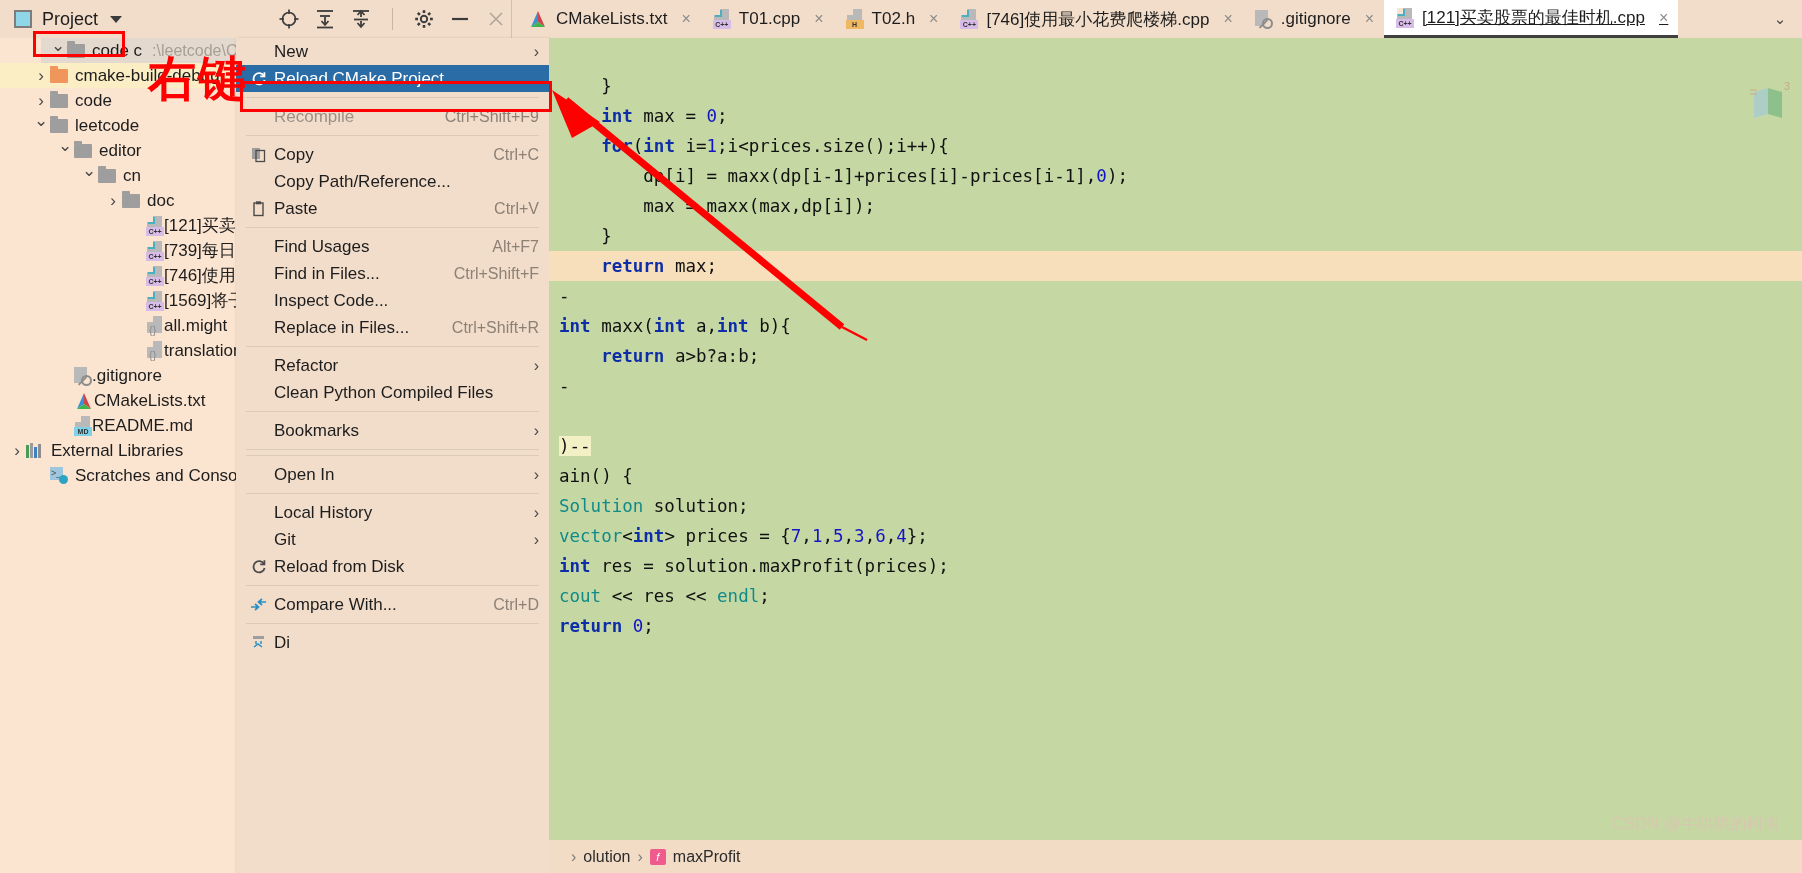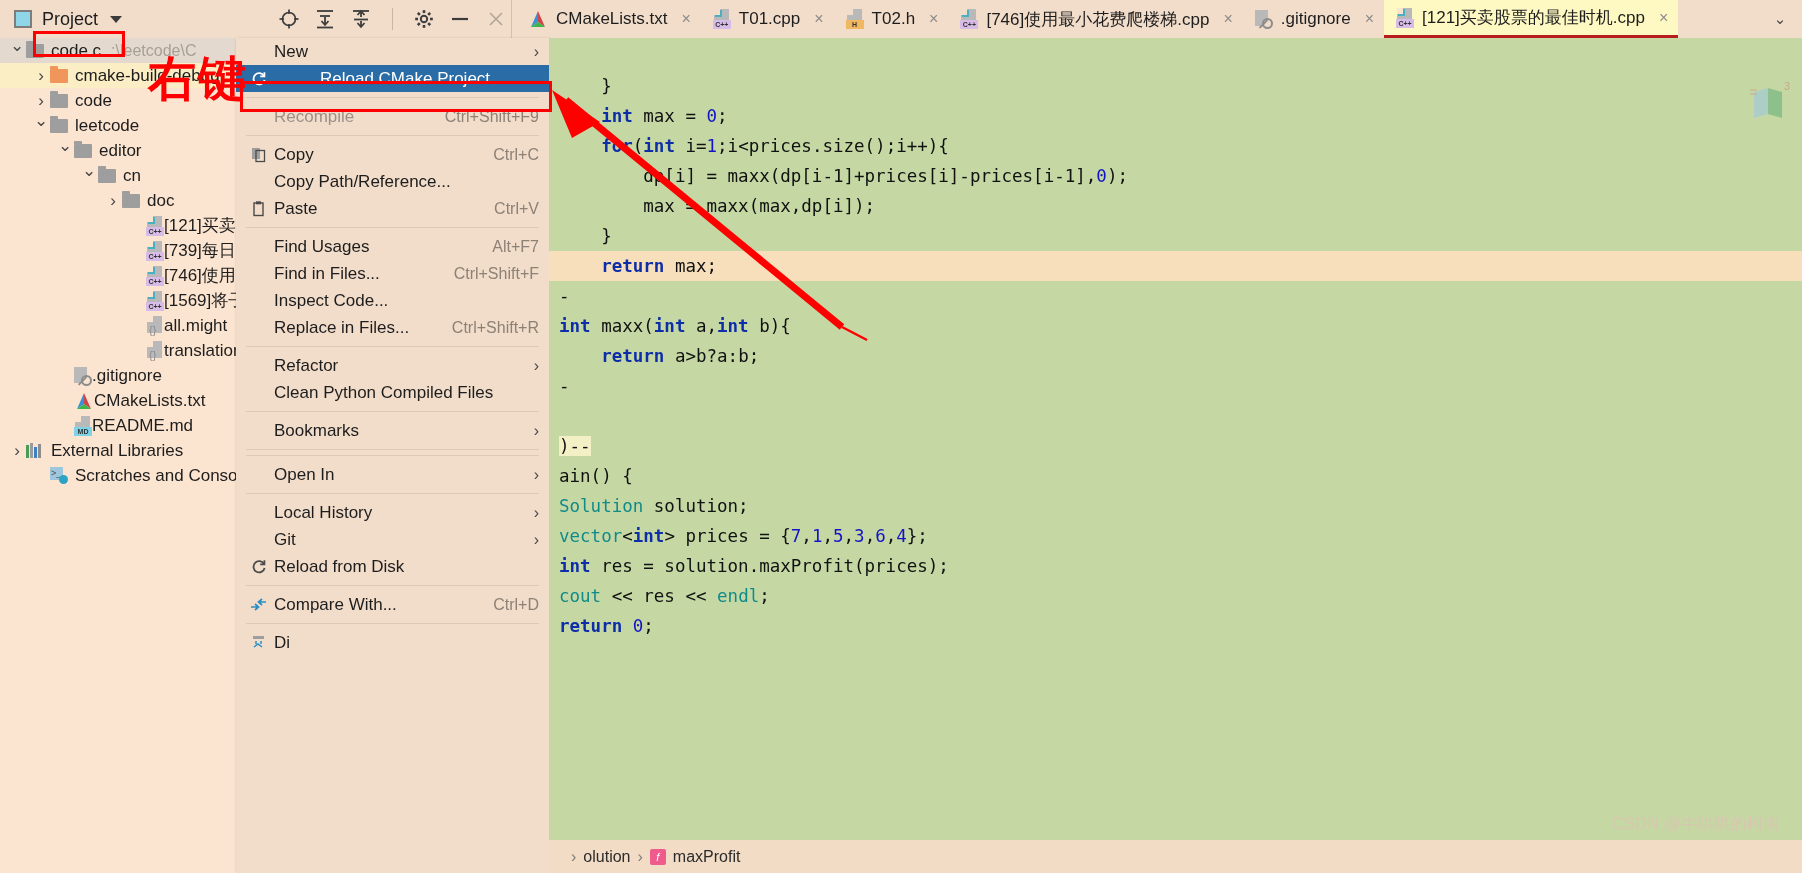--- a/index.html
+++ b/index.html
@@ -30,21 +30,21 @@
   .tool-icons { display:flex; align-items:center; gap:14px; padding-left:10px; flex:0 0 auto;}
   .tool-icons .ico { width:22px; height:22px; position:relative; cursor:pointer;}
   .vsep { width:1px; height:22px; background:#cbb6a5; margin:0 6px; }
   .tabdiv { width:1px; height:38px; background:#d4c0af; margin:0 4px;}
 
   .tabstrip { display:flex; align-items:stretch; height:38px; flex:1 1 auto; overflow:hidden;}
   .tab {
     display:flex; align-items:center; gap:8px; padding:0 10px 0 12px;
     height:38px; font-size:17px; color:#1d1d1d; white-space:nowrap; cursor:pointer;
   }
-  .tab.active { background:#fef9c3; border-bottom:3px solid #b91c1c; }
+  .tab.active { background:#ffffff; border-bottom:3px solid #404040;text-decoration:underline; }
   .tab .x { color:#8b8b8b; font-size:16px; margin-left:6px; }
   .chev-more { width:44px; display:flex;align-items:center;justify-content:center;font-size:15px;color:#444;}
 
   
   .fico { width:18px; height:20px; position:relative; flex:0 0 18px; }
   .fico .page { position:absolute; left:1px; top:0; width:15px; height:17px; background:#b9b9b9; }
   .fico .fold { position:absolute; left:1px; top:0; width:6px; height:6px; background:#f2ddcb;}
   .fico .bar { position:absolute; left:0; bottom:0; height:9px; width:18px; font-size:7px;
                line-height:9px; text-align:center; font-family:"Liberation Sans",sans-serif; color:#333; font-weight:bold;}
   .fico .sq { position:absolute; left:2px; top:1px; width:7px; height:7px; background:#49b0c4;}
@@ -55,21 +55,21 @@
   .gitig { width:18px;height:20px;position:relative;flex:0 0 18px;}
   .gitig .circ { position:absolute; right:0; bottom:0; width:11px;height:11px;border:2px solid #8d8d8d;border-radius:50%;background:#f2ddcb;}
   .gitig .slash { position:absolute; right:4px; bottom:4px; width:11px;height:2px;background:#8d8d8d;transform:rotate(-45deg);transform-origin:center;}
 
   
   #sidebar {
     position:absolute; left:0; top:38px; width:236px; height:835px;
     background:#fbe4d0; overflow:hidden;
   }
   .trow { height:25px; display:flex; align-items:center; white-space:nowrap; font-size:17px; cursor:pointer;}
-  .trow.sel { background:#e3d9cf; }
+  .trow.sel { background:#e3d9cf;margin-left:41px; }
   .trow.hl  { background:#fbedc4; }
   .arrow { width:18px; flex:0 0 18px; text-align:center; color:#4a4a4a; font-size:13px;}
   .arrow.down:after{ content:"\2304"; position:relative; top:-5px; font-size:17px;}
   .arrow.right:after{ content:"\203A"; font-size:17px;}
   .folder { width:18px;height:14px; flex:0 0 18px; background:#9e9e9e; margin-right:7px; border-radius:1px; position:relative;}
   .folder:before{content:"";position:absolute;left:0;top:-3px;width:8px;height:3px;background:#9e9e9e;border-radius:1px 1px 0 0;}
   .folder.orange { background:#f0965a; }
   .folder.orange:before{ background:#f0965a; }
   .tlabel { color:#1d1d1d; }
   .tpath  { color:#a79e95; margin-left:10px; font-size:16px;}
@@ -79,21 +79,21 @@
     position:absolute; left:236px; top:38px; width:313px; height:835px;
     background:#f2ddcb; box-shadow:1px 1px 3px rgba(0,0,0,.25);
     font-size:17px; overflow:hidden;
   }
   .mi { height:27px; display:flex; align-items:center; padding-left:14px; padding-right:10px; cursor:pointer; position:relative;}
   .mi .mico { width:24px; flex:0 0 24px; display:flex;align-items:center;justify-content:flex-start;}
   .mi .mlabel { flex:1 1 auto; white-space:nowrap; }
   .mi .shortcut { color:#8d8175; font-size:16px; margin-left:12px; white-space:nowrap;}
   .mi .subarrow { color:#4a4a4a; font-size:16px; margin-left:10px;}
   .mi.disabled .mlabel { color:#9a9088; }
-  .mi.selected { background:#2a6ca6;gap:46px; }
+  .mi.selected { background:#2a6ca6; }
   .mi.selected .mlabel { color:#fff; }
   .msep { height:1px; background:#dcc9b7; margin:5px 10px 5px 10px;}
 
   
   #redbox-menu {
     position:absolute; left:240px; top:81px; width:312px; height:31px;
     border:3px solid #ff0000; pointer-events:none; z-index:40;
   }
   
   #redbox-tree {

